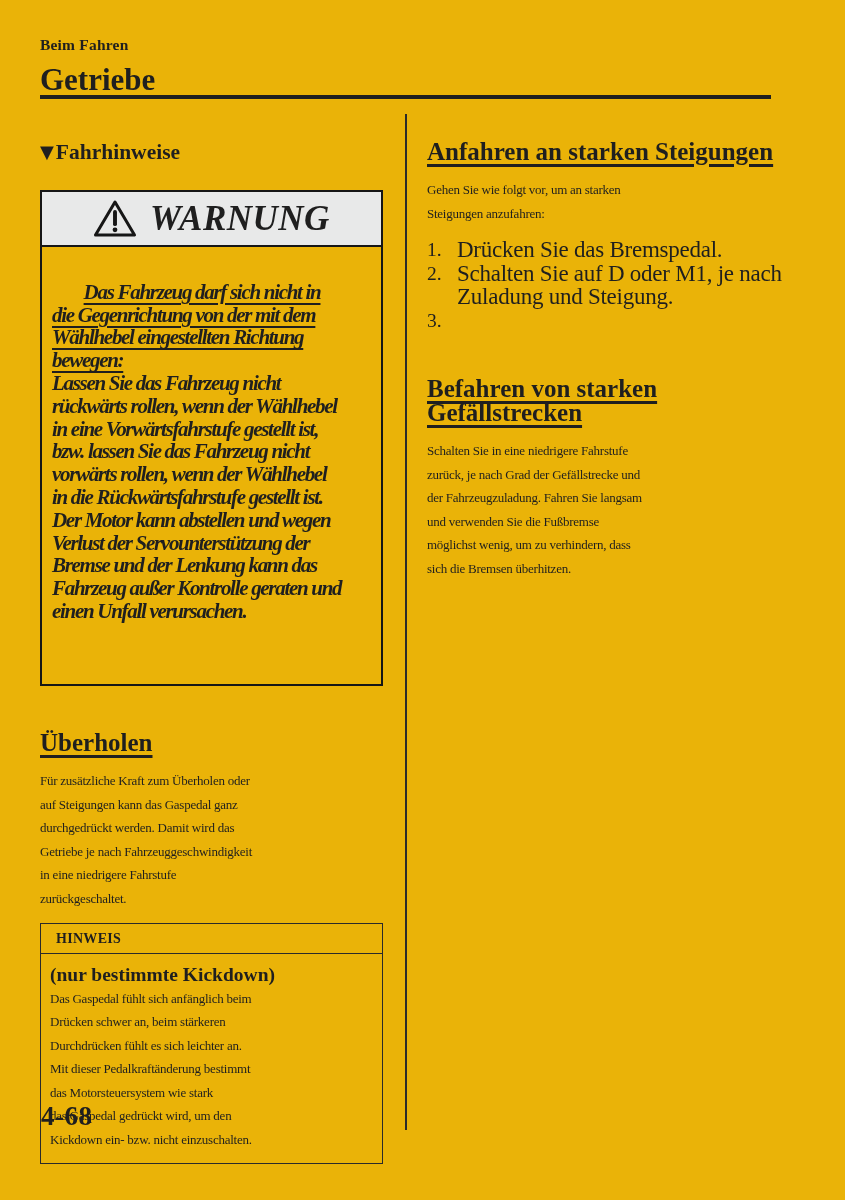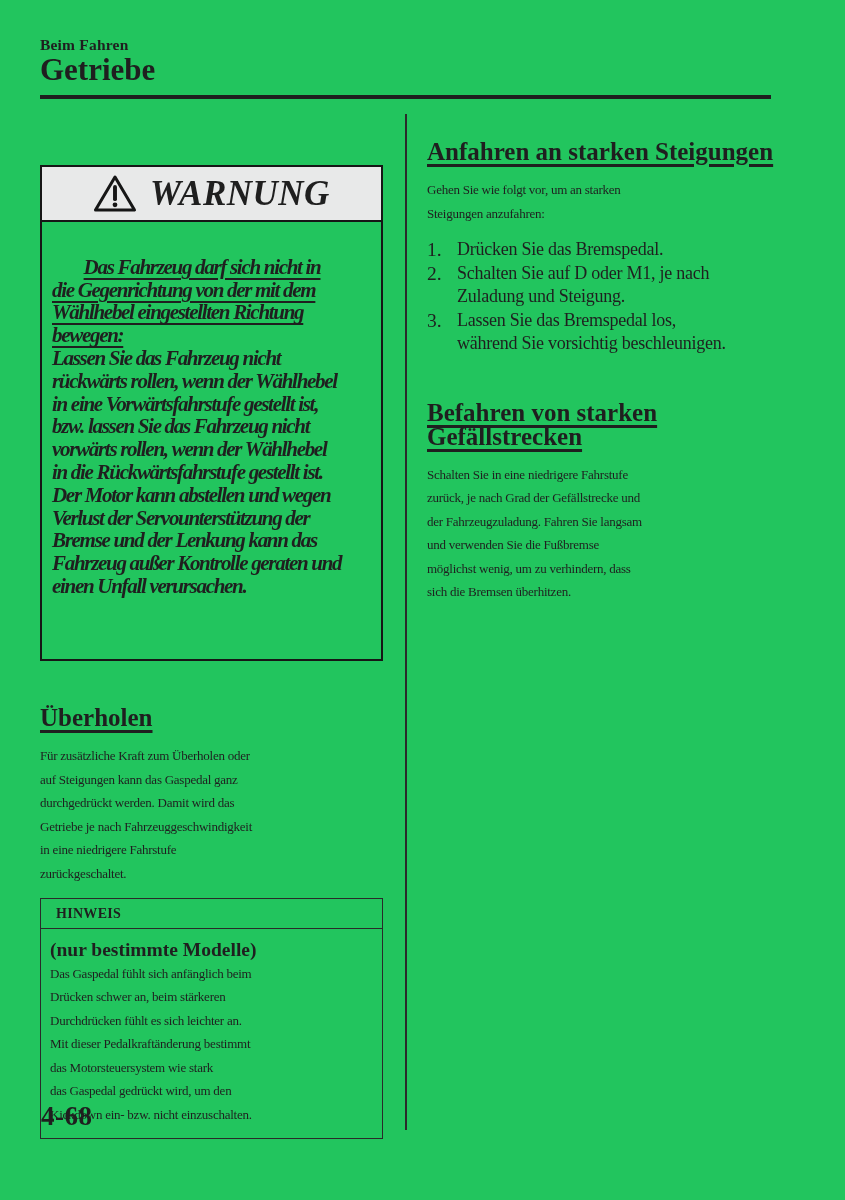--- a/index.html
+++ b/index.html
@@ -1,23 +1,23 @@
 <!DOCTYPE html>
 <html><head>
 <meta charset="utf-8">
 <style>
   html,body { margin:0; padding:0; background:#ffffff; }
   .page {
-    position:relative; width:845px; height:1200px; background:#22c55e;
+    position:relative; width:845px; height:1200px; background:#eab308;
     font-family:"Liberation Serif", serif; color:#1f1f1f; overflow:hidden;
   }
   
   .hdr { position:absolute; left:40px; top:36px; }
   .hdr .chapter { font-size:15.5px; font-weight:bold; line-height:17px; letter-spacing:.2px; }
-  .hdr .title   { font-size:31px;  font-weight:bold; line-height:33px; margin-top:0; }
+  .hdr .title   { font-size:31px;  font-weight:bold; line-height:33px; margin-top:10px; }
   .hdr-rule { position:absolute; left:40px; top:95px; width:731px; height:3.5px; background:#1f1f1f; }
   
   .col-divider { position:absolute; left:405px; top:114px; width:1.6px; height:1016px; background:#2b2b2b; }
   
   .col-left  { position:absolute; left:40px;  top:140px; width:343px; }
   .col-right { position:absolute; left:427px; top:140px; width:350px; }
   
   .sec-head { font-size:21.5px; font-weight:bold; line-height:24px; }
   .sec-head .marker { font-family:"DejaVu Sans", sans-serif; font-size:18px; margin-right:2px; position:relative; top:-1px; }
   .sub-head { font-size:25px; font-weight:bold; line-height:23px;
@@ -35,21 +35,21 @@
   
   .note-box { margin-top:13px; border:1.6px solid #2a2a2a; }
   .note-head { padding:7px 6px 6px 15px; border-bottom:1.6px solid #2a2a2a;
                font-size:14px; font-weight:bold; letter-spacing:.3px; }
   .note-body { padding:9px 4px 12px 9px; }
   .note-sub  { font-size:19.5px; font-weight:bold; line-height:23.5px; }
   
   .steps { margin-top:13px; }
   .step  { display:flex; }
   .step-num  { width:30px; flex:0 0 30px; font-size:19.5px; line-height:23.5px; }
-  .step-text { font-size:18px; line-height:23.5px; letter-spacing:-0.25px; white-space:pre; }
+  .step-text { font-size:23px; line-height:23.5px; letter-spacing:-0.25px; white-space:pre; }
   
   .mt-intro { margin-top:14px; }
   .mt-sec   { margin-top:45px; }
   
   .footer { position:absolute; left:41px; top:1101px; font-size:27px; font-weight:bold; letter-spacing:.5px; }
   
   .tri-icon { width:44px; height:39px; display:block; }
 </style>
 </head>
 <body>
@@ -59,20 +59,23 @@
   <div class="hdr">
     <div class="chapter">Beim Fahren</div>
     <div class="title">Getriebe</div>
   </div>
   <div class="hdr-rule"></div>
 
   <div class="col-divider"></div>
 
   <div class="col-left">
 
+    <div class="sec-head">
+      <span class="marker">▼</span><span>Fahrhinweise</span>
+    </div>
 
     <div class="warn-box">
       <div class="warn-head">
         <svg class="tri-icon" viewBox="0 0 100 90">
           <path d="M50 7 L95 83 H5 Z" fill="none" stroke="#161616" stroke-width="7" stroke-linejoin="round"></path>
           <path d="M50 30 L50 58" stroke="#161616" stroke-width="9" stroke-linecap="round"></path>
           <circle cx="50" cy="71" r="5.5" fill="#161616"></circle>
         </svg>
         <span class="warn-title">WARNUNG</span>
       </div>
@@ -100,21 +103,21 @@
     <div class="body-text mt-intro">Für zusätzliche Kraft zum Überholen oder
 auf Steigungen kann das Gaspedal ganz
 durchgedrückt werden. Damit wird das
 Getriebe je nach Fahrzeuggeschwindigkeit
 in eine niedrigere Fahrstufe
 zurückgeschaltet.</div>
 
     <div class="note-box">
       <div class="note-head">HINWEIS</div>
       <div class="note-body">
-        <div class="note-sub">(nur bestimmte Modelle)</div>
+        <div class="note-sub">(nur bestimmte Kickdown)</div>
         <div class="body-text">Das Gaspedal fühlt sich anfänglich beim
 Drücken schwer an, beim stärkeren
 Durchdrücken fühlt es sich leichter an.
 Mit dieser Pedalkraftänderung bestimmt
 das Motorsteuersystem wie stark
 das Gaspedal gedrückt wird, um den
 Kickdown ein- bzw. nicht einzuschalten.</div>
       </div>
     </div>
 
@@ -133,22 +136,20 @@
         <span class="step-num">1.</span>
         <span class="step-text">Drücken Sie das Bremspedal.</span>
       </div>
       <div class="step">
         <span class="step-num">2.</span>
         <span class="step-text">Schalten Sie auf D oder M1, je nach
 Zuladung und Steigung.</span>
       </div>
       <div class="step">
         <span class="step-num">3.</span>
-        <span class="step-text">Lassen Sie das Bremspedal los,
-während Sie vorsichtig beschleunigen.</span>
       </div>
     </div>
 
     <div class="mt-sec">
       <span class="sub-head">Befahren von starken Gefällstrecken</span>
     </div>
     <div class="body-text mt-intro">Schalten Sie in eine niedrigere Fahrstufe
 zurück, je nach Grad der Gefällstrecke und
 der Fahrzeugzuladung. Fahren Sie langsam
 und verwenden Sie die Fußbremse

